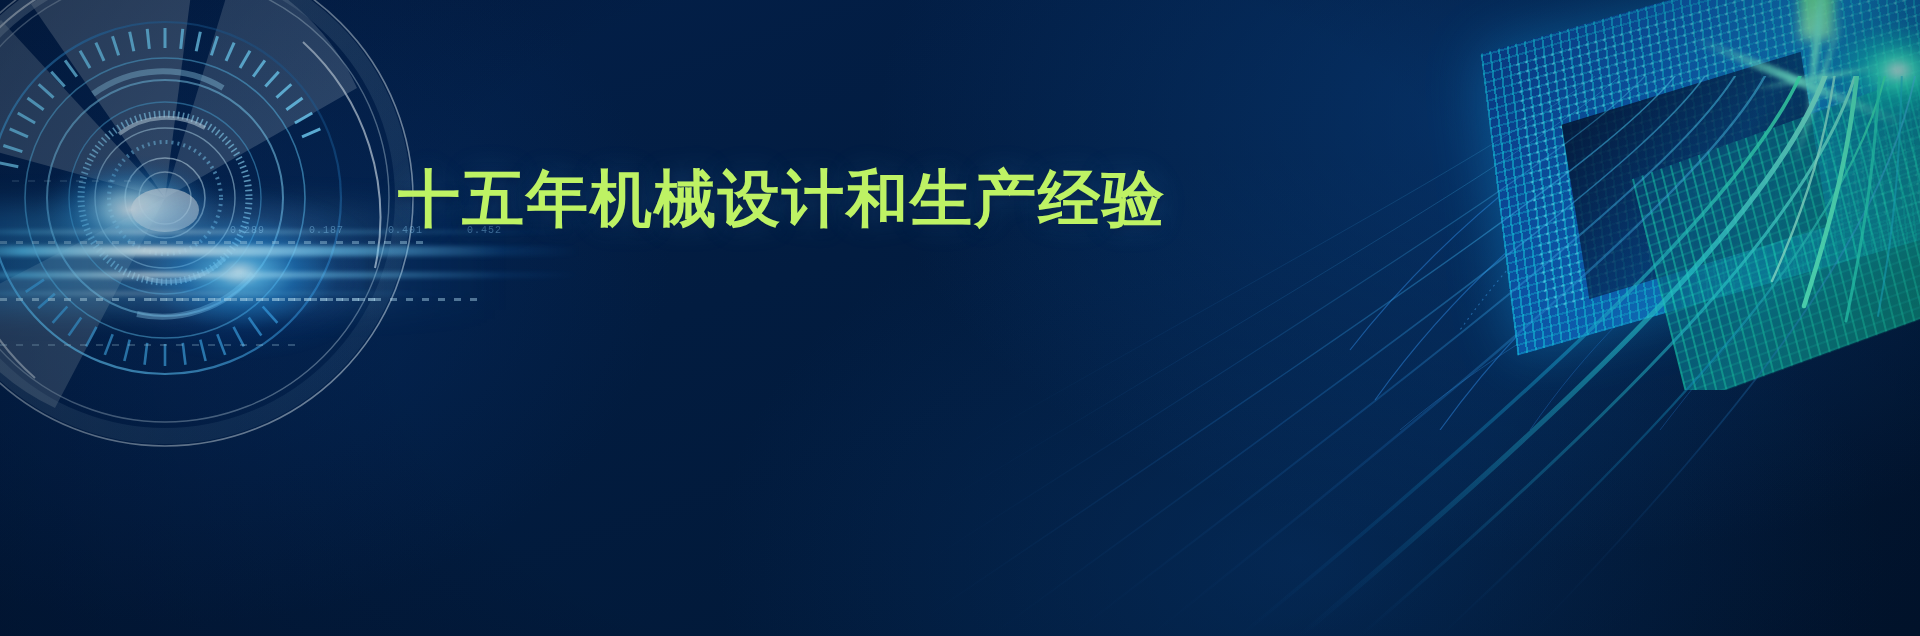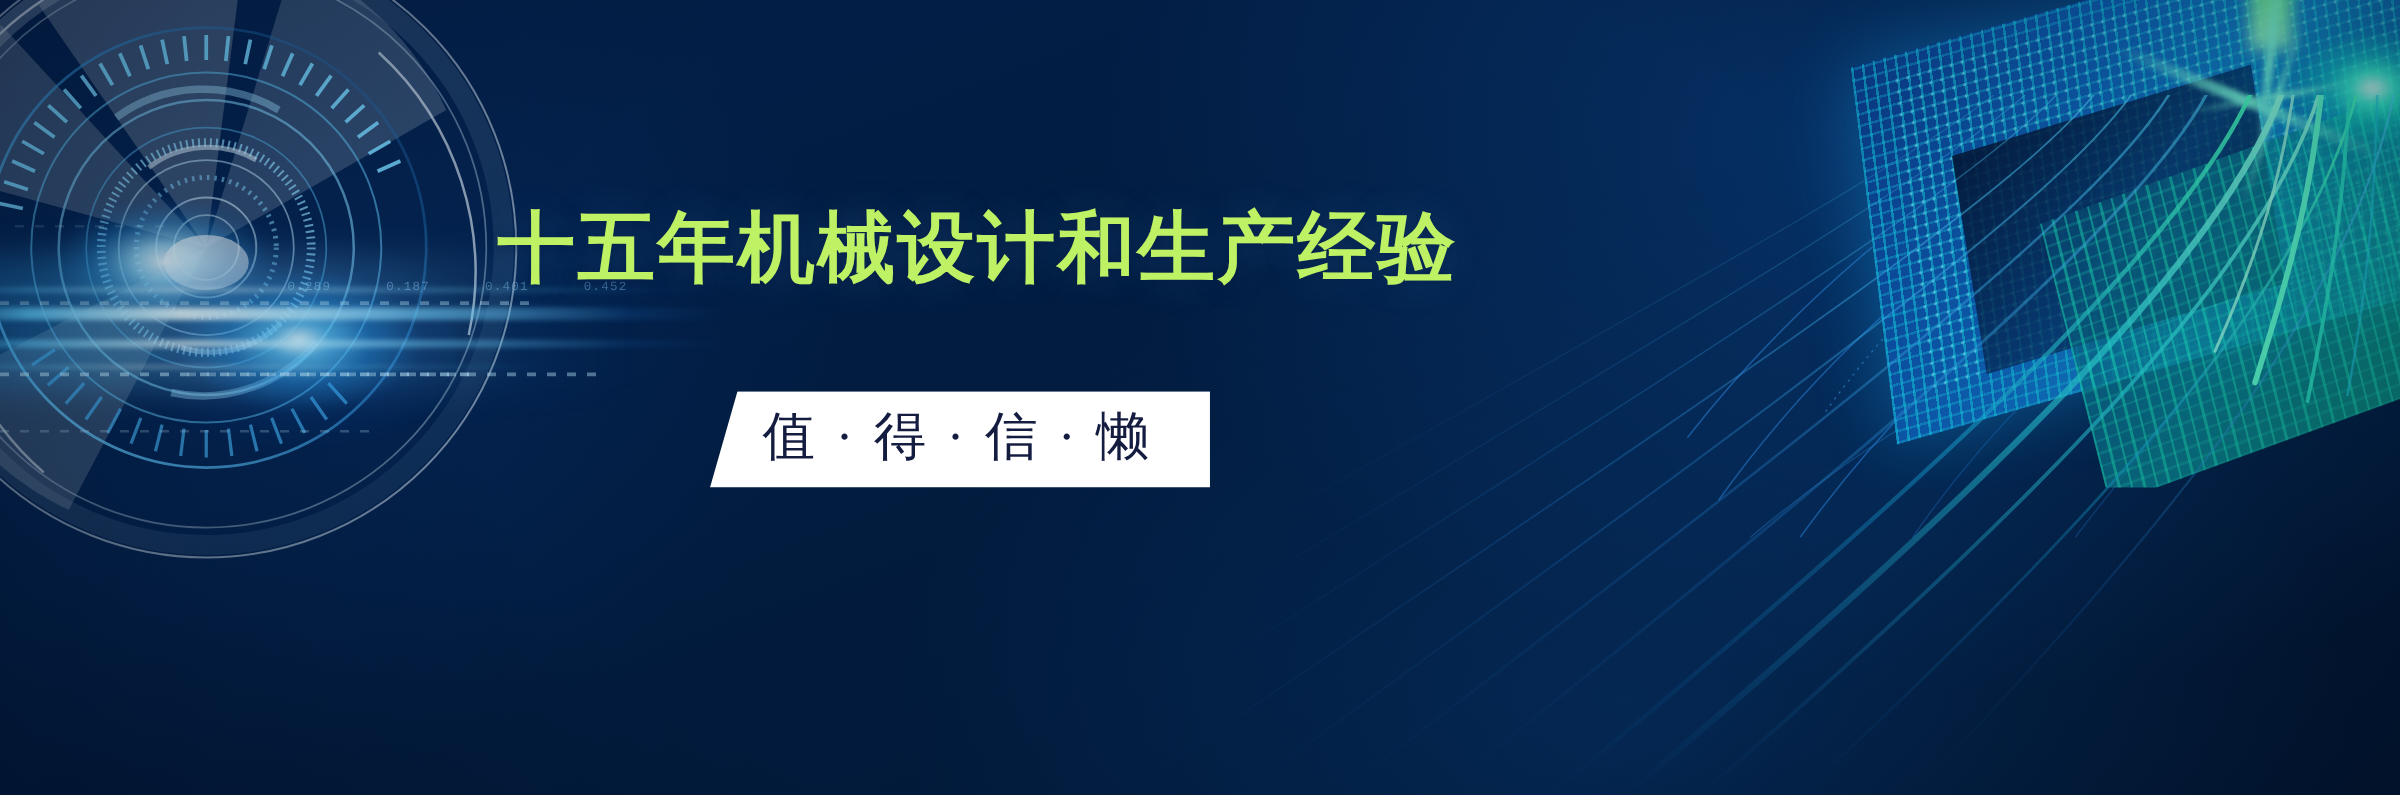--- a/index.html
+++ b/index.html
@@ -425,17 +425,14 @@
     <span>0.289</span>
     <span>0.187</span>
     <span>0.401</span>
     <span>0.452</span>
   </div>
 
   <div class="bg-vignette"></div>
 
   <div class="headline">十五年机械设计和生产经验</div>
 
-  <div class="tagline-box">
-    <div class="tagline">值 · 得 · 信 · 懒</div>
-  </div>
 
 </div>
 
 </body></html>

